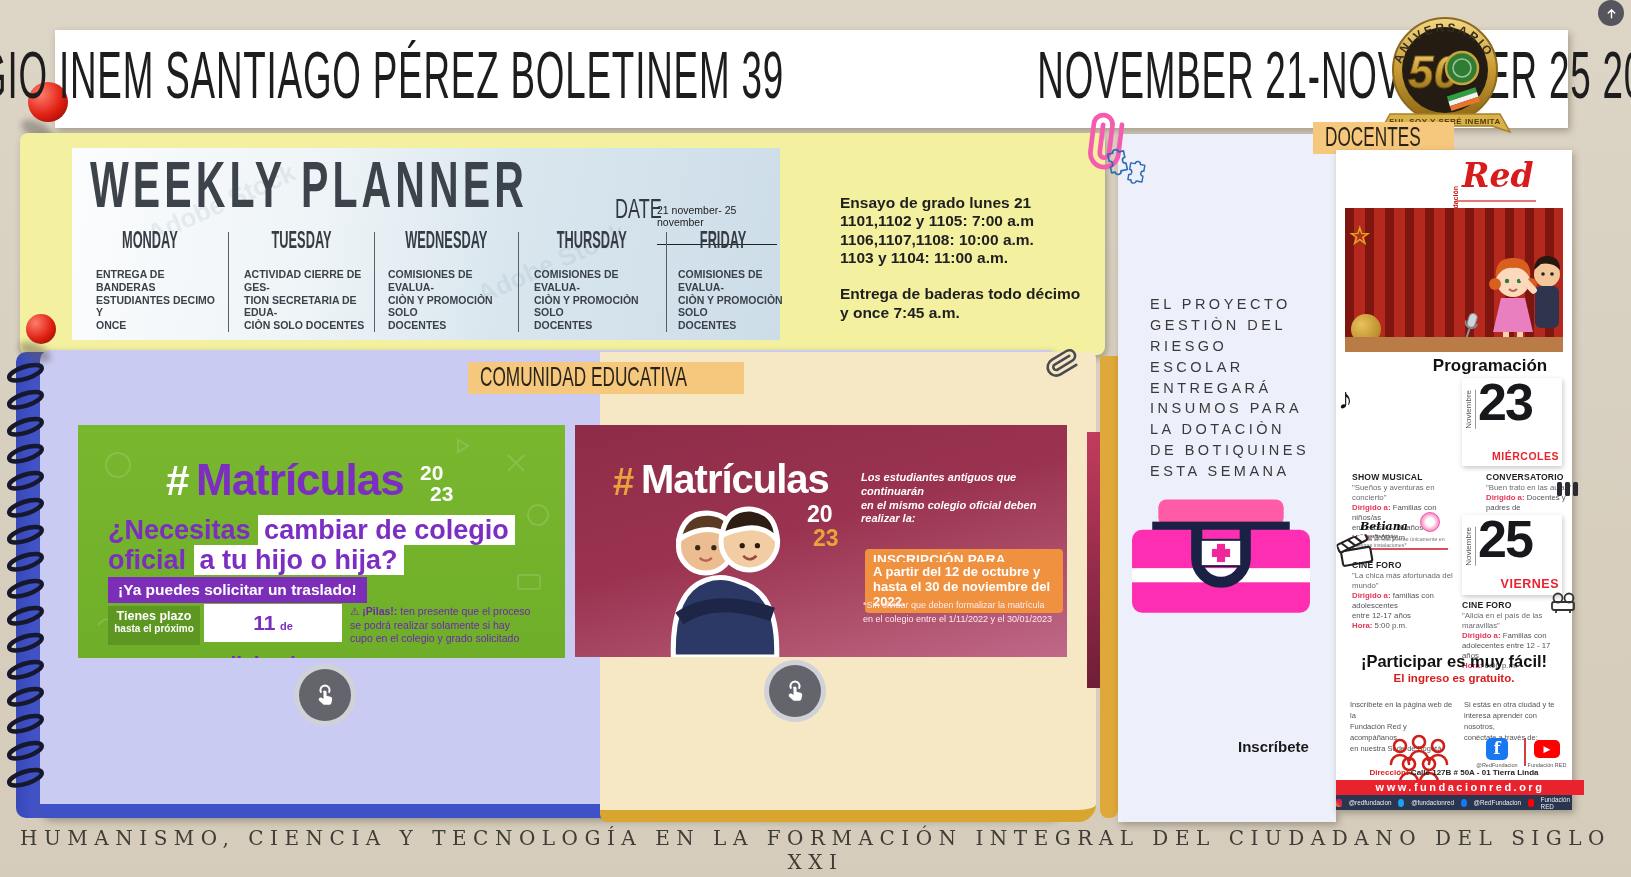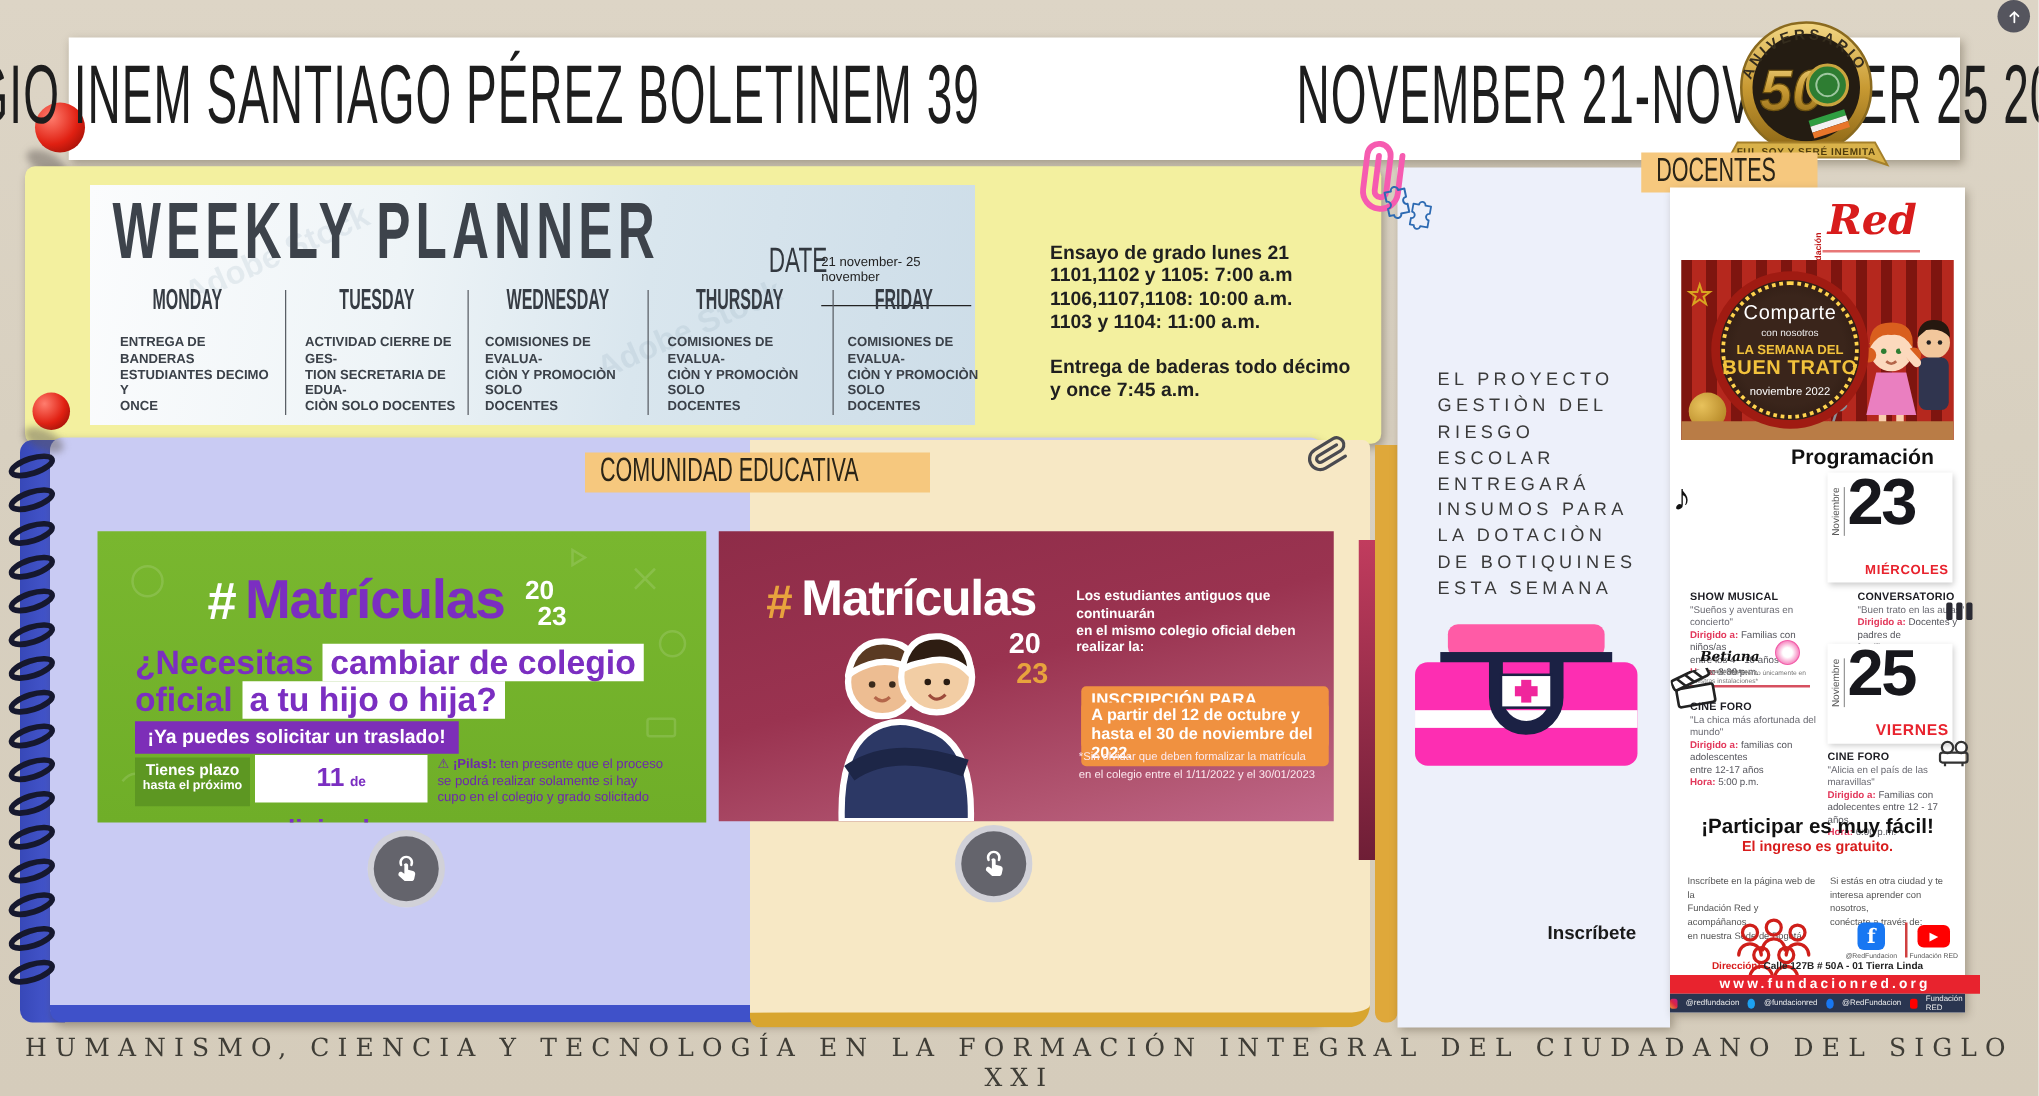--- a/index.html
+++ b/index.html
@@ -282,21 +282,21 @@
         <path d="M30 160 Q28 96 62 84 Q78 78 96 86 Q134 96 132 160 Z" fill="#2c3865"></path>
         <path d="M36 122 Q70 98 128 118" fill="none" stroke="#1d2647" stroke-width="14"></path>
       </g>
       <circle cx="54" cy="52" r="2.6" fill="#3a2a1c"></circle>
         <circle cx="70" cy="52" r="2.6" fill="#3a2a1c"></circle>
       <path d="M56 62 Q62 68 68 62" stroke="#b4664a" stroke-width="2.5" fill="none"></path>
       <circle cx="98" cy="50" r="2.6" fill="#2a1c12"></circle>
         <circle cx="113" cy="50" r="2.6" fill="#2a1c12"></circle>
       <path d="M99 60 Q105 67 112 60" stroke="#9c4a3a" stroke-width="2.5" fill="none"></path>
     </svg>
-    <div class="abs pre" style="left:286px;top:46px;width:210px;font-size:11px;font-weight:bold;color:#fff;line-height:1.25;">Los estudiantes antiguos que continuarán
+    <div class="abs pre" style="left:286px;top:46px;width:210px;font-size:11px;font-weight:bold;color:#fff;line-height:1.25;font-style:italic;">Los estudiantes antiguos que continuarán
 en el mismo colegio oficial deben realizar la:</div>
     <div class="abs" style="left:290px;top:78px;width:198px;height:50px;background:#f09140;border-radius:4px;padding:4px 8px;box-sizing:border-box;margin-top:46px;">
       <div class="pre" style="font-size:13.5px;font-weight:bold;color:#fff;line-height:1.1;letter-spacing:.2px;">INSCRIPCIÓN PARA
 BENEFICIOS DE
 PERMANENCIA ESCOLAR</div>
       <span class="abs" style="right:6px;bottom:5px;background:#c93f7e;color:#fff;font-size:8px;font-weight:bold;padding:2px 5px;border-radius:2px;">AQUÍ</span>
     </div>
     <div class="abs pre" style="left:290px;top:137px;width:198px;background:#f09140;border-radius:4px;padding:3px 8px;box-sizing:border-box;font-size:13px;font-weight:bold;color:#fff;line-height:1.15;">A partir del 12 de octubre y
 hasta el 30 de noviembre del 2022.</div>
     <div class="abs pre" style="left:288px;top:174px;width:204px;font-size:9px;color:#fce9ef;line-height:1.5;">*Sin olvidar que deben formalizar la matrícula
@@ -351,27 +351,20 @@
     <div class="abs" style="left:118px;top:10px;">
       <span style="position:absolute;left:-2px;top:26px;font-size:7px;font-weight:bold;color:#c01818;writing-mode:vertical-rl;transform:rotate(180deg);">Fundación</span>
       <span style="position:absolute;left:8px;top:-4px;font-family:'DejaVu Serif',serif;font-style:italic;font-weight:bold;font-size:33px;color:#d81c1c;">Red</span>
       <span style="position:absolute;left:4px;top:40px;width:78px;height:2px;background:#d81c1c;opacity:.6;"></span>
     </div>
     <div id="stage">
       <span style="position:absolute;left:4px;top:14px;color:#d9a520;font-size:24px;font-weight:bold;">☆</span>
       <span style="position:absolute;left:150px;top:58px;color:#d9a520;font-size:17px;font-weight:bold;">☆</span>
       <span style="position:absolute;left:6px;top:118px;color:#d9a520;font-size:13px;font-weight:bold;">☆</span>
       <div style="position:absolute;left:6px;top:106px;width:30px;height:30px;border-radius:50%;background:radial-gradient(circle at 35% 35%,#e8c25c,#a87818);"></div>
-      <div id="marquee">
-        <div class="mq" style="top:18px;font-size:16px;color:#fff;letter-spacing:.5px;">Comparte</div>
-        <div class="mq" style="top:38px;font-size:8px;color:#eee;">con nosotros</div>
-        <div class="mq" style="top:50px;font-size:10.5px;font-weight:bold;color:#f2c23c;">LA SEMANA DEL</div>
-        <div class="mq" style="top:62px;font-size:16px;font-weight:bold;color:#f2c23c;letter-spacing:.5px;">BUEN TRATO</div>
-        <div class="mq" style="top:84px;font-size:9px;color:#fff;">noviembre  2022</div>
-      </div>
       <svg style="position:absolute;left:118px;top:104px;transform:rotate(18deg);" width="14" height="30" viewBox="0 0 14 30">
           <rect x="3" y="1" width="8" height="14" rx="4" fill="#cfd4da" stroke="#8b9097"></rect>
           <path d="M1 10a6 6 0 0 0 12 0" fill="none" stroke="#8b9097" stroke-width="1.6"></path>
           <line x1="7" y1="17" x2="7" y2="26" stroke="#8b9097" stroke-width="2"></line>
           <path d="M3 28h8" stroke="#8b9097" stroke-width="2"></path>
         </svg>
       <svg style="position:absolute;left:138px;top:38px;" width="80" height="104" viewBox="0 0 80 104">
         <circle cx="64" cy="28" r="13" fill="#f2c79c"></circle>
           <path d="M51 24 Q52 10 64 10 Q77 10 77 24 Q70 16 58 18 Z" fill="#26180f"></path>
         <rect x="52" y="40" width="24" height="42" rx="6" fill="#30354f"></rect>

